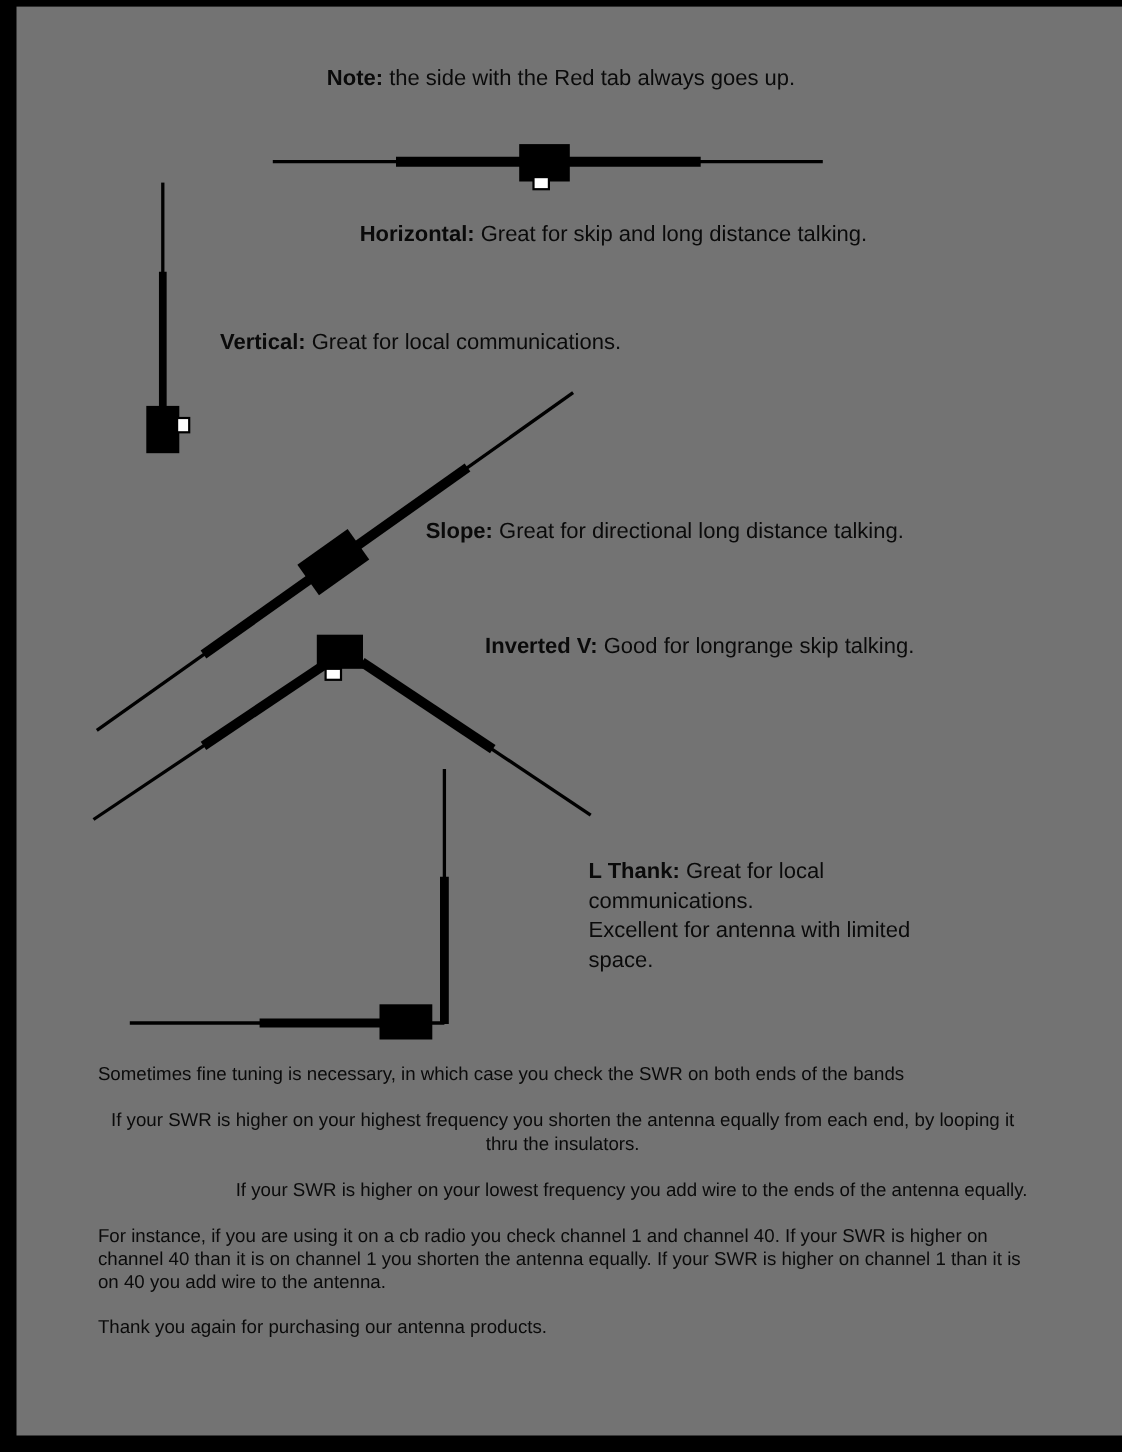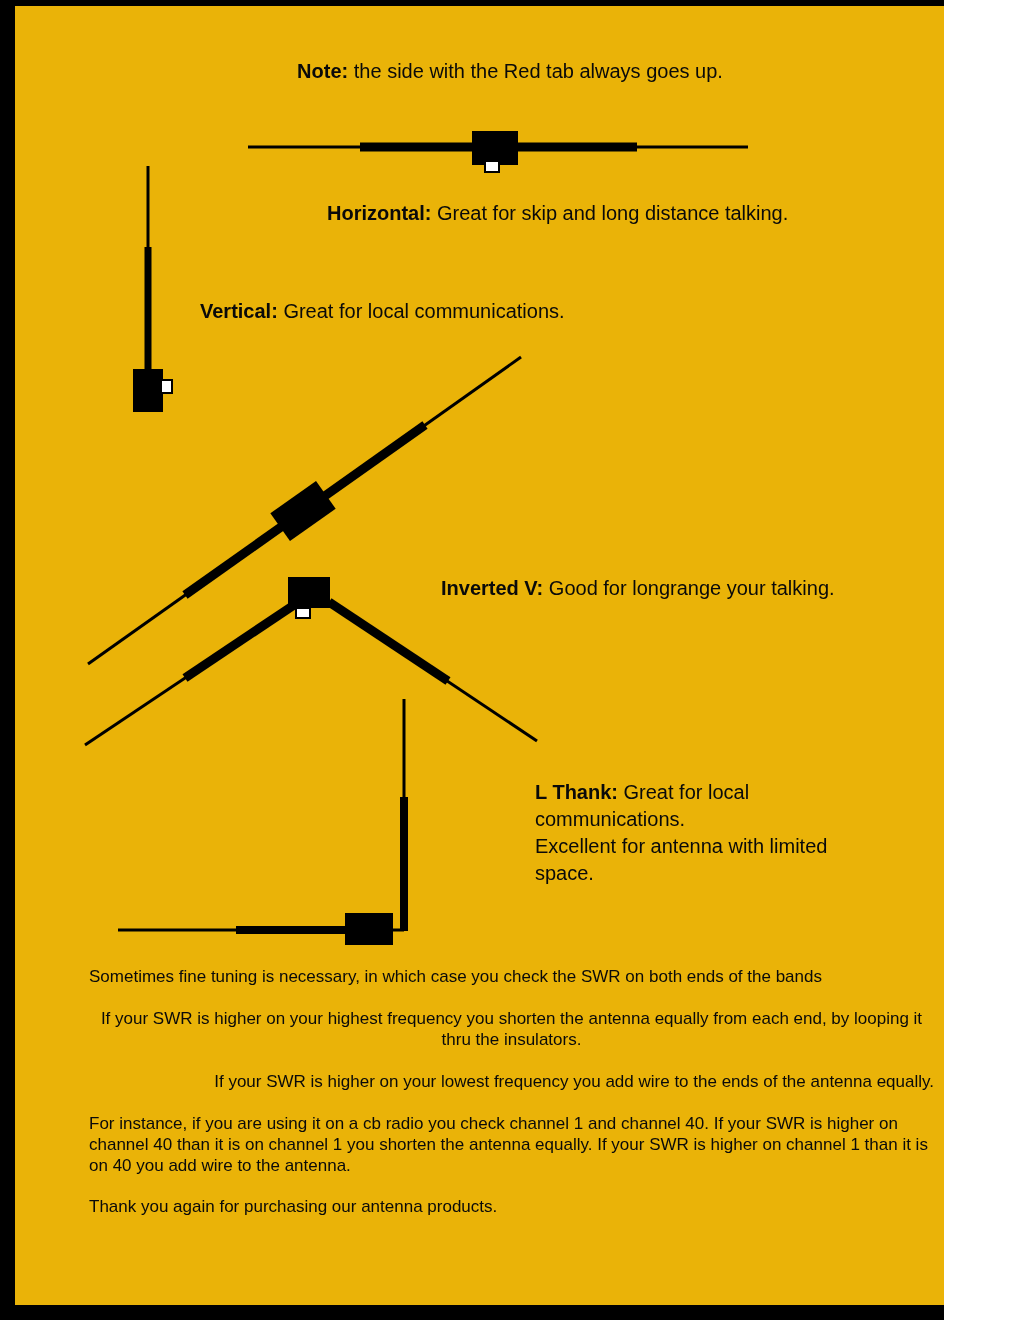--- a/index.html
+++ b/index.html
@@ -1,22 +1,22 @@
 <!DOCTYPE html>
 <html><head>
 <meta charset="utf-8">
 <style>
   * { margin: 0; padding: 0; box-sizing: border-box; }
   html, body { background: #ffffff; }
   body { font-family: "Liberation Sans", sans-serif; color: #0a0a0a; }
   .page {
     position: relative;
-    width: 944px;
+    width: 1020px;
     height: 1320px;
-    background: #eab308;
+    background: #737373;
     overflow: hidden;
   }
   
   .edge { position: absolute; background: #000; }
   .edge-left   { left: 0; top: 0; width: 15px; height: 1320px; }
   .edge-bottom { left: 0; top: 1305px; width: 1020px; height: 15px; }
   .edge-top    { left: 0; top: 0; width: 1020px; height: 6px; }
 
   .diagram-layer {
     position: absolute; left: 0; top: 0;
@@ -102,23 +102,26 @@
   </div>
 
   <div class="txt lbl lbl-horizontal">
     <span class="b">Horizontal:</span><span> Great for skip and long distance talking.</span>
   </div>
 
   <div class="txt lbl lbl-vertical">
     <span class="b">Vertical:</span><span> Great for local communications.</span>
   </div>
 
+  <div class="txt lbl lbl-slope">
+    <span class="b">Slope:</span><span> Great for directional long distance talking.</span>
+  </div>
 
   <div class="txt lbl lbl-invertedv">
-    <span class="b">Inverted V:</span><span> Good for longrange your talking.</span>
+    <span class="b">Inverted V:</span><span> Good for longrange skip talking.</span>
   </div>
 
   <div class="lshape-block">
     <div>
       <span class="b">L Thank:</span><span> Great for local communications.</span>
     </div>
     <div>Excellent for antenna with limited space.</div>
   </div>
 
   <p class="para p1">Sometimes fine tuning is necessary, in which case you check the SWR on both ends of the bands</p>

